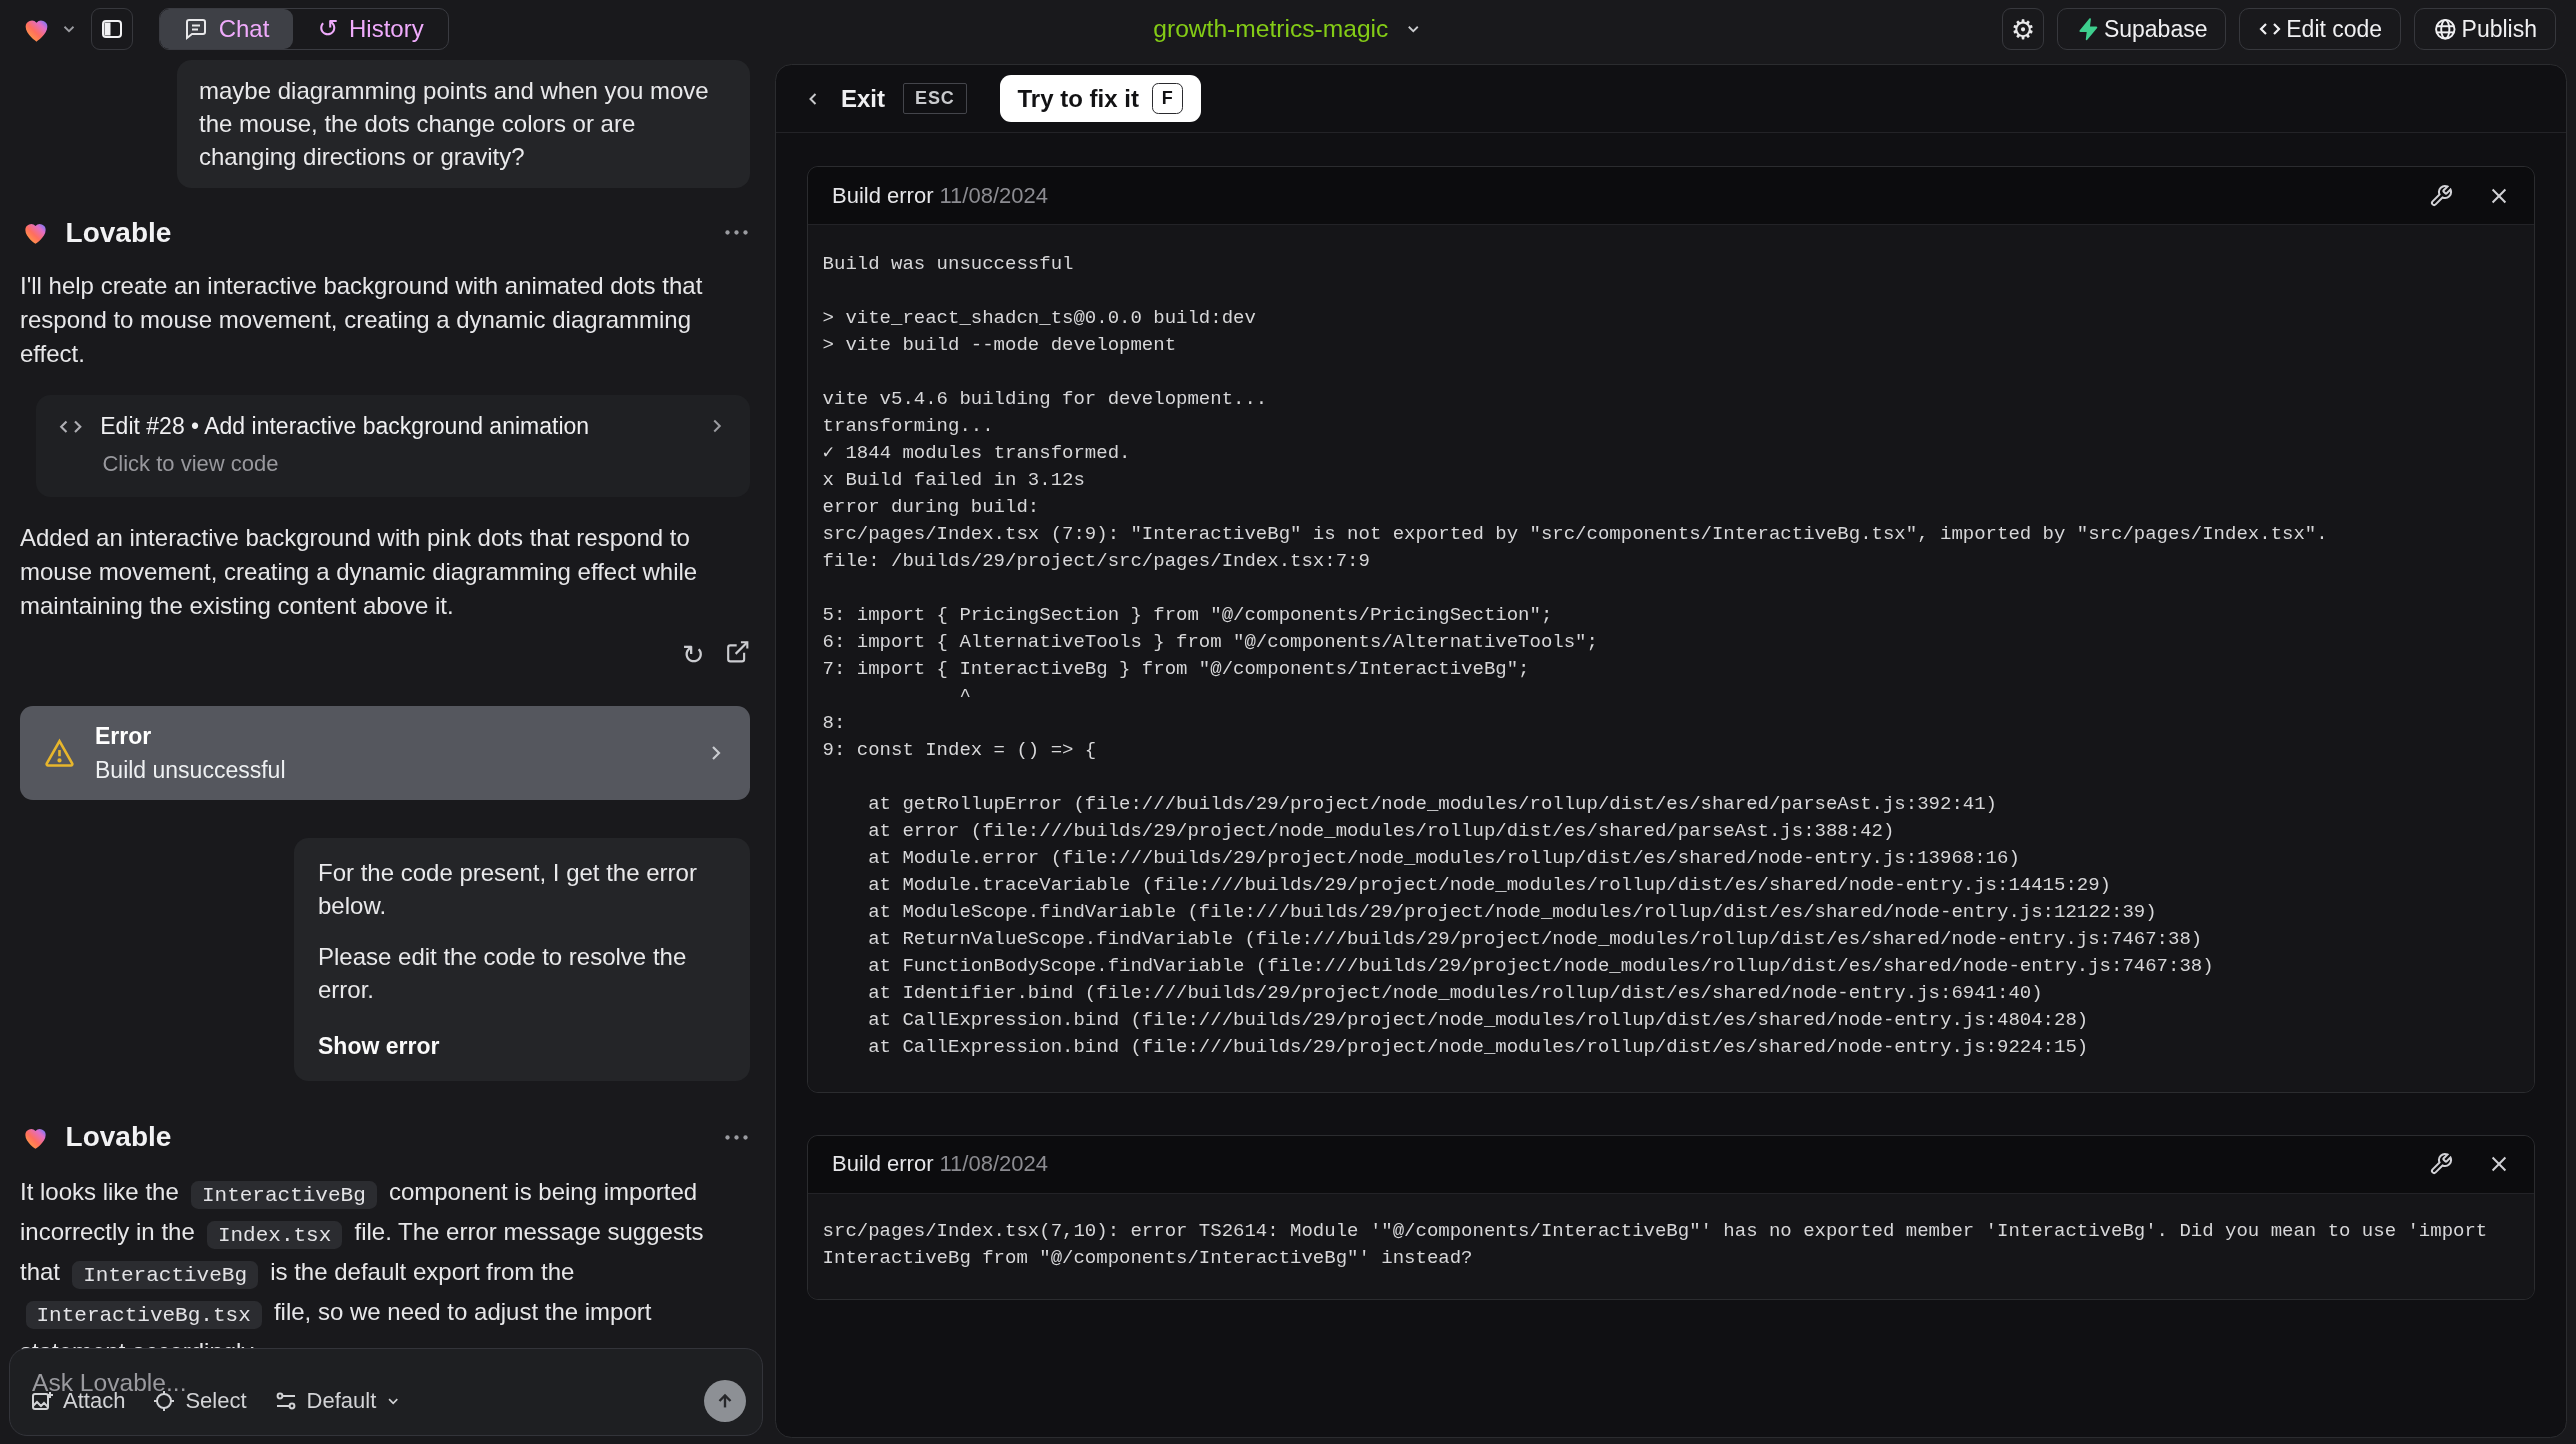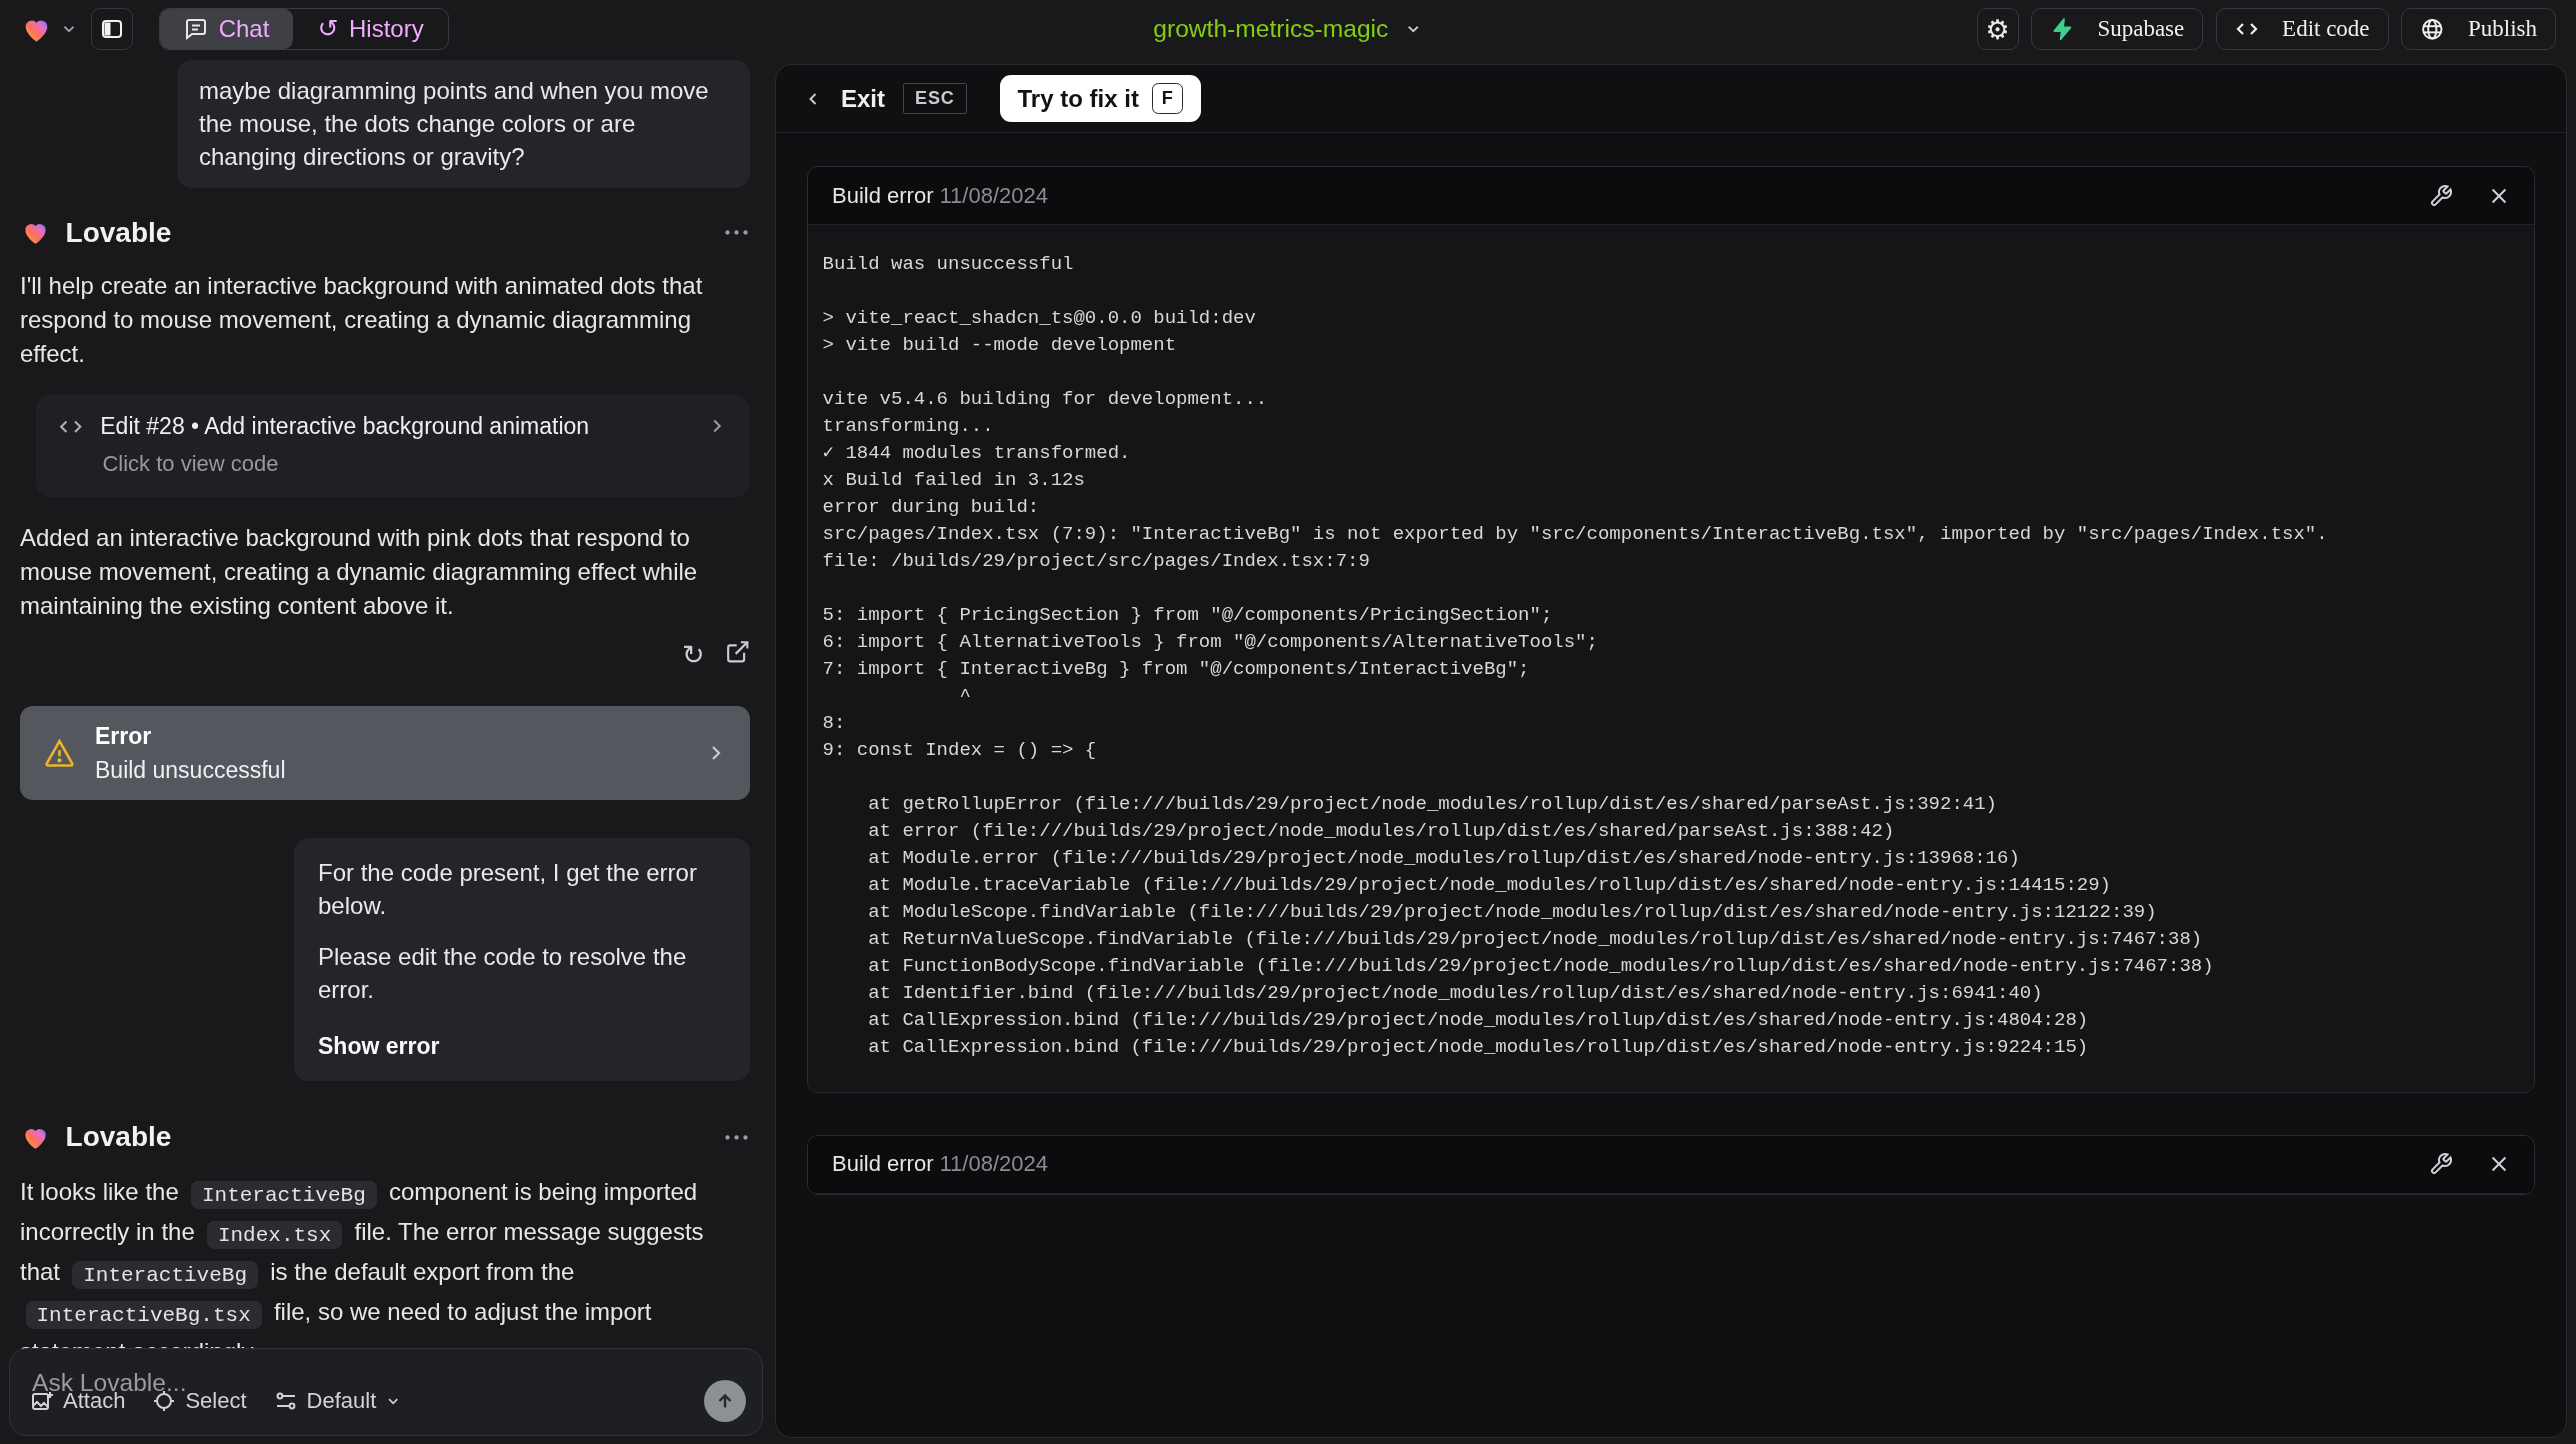--- a/index.html
+++ b/index.html
@@ -15,22 +15,22 @@
   .icon-btn { width:42px; height:42px; border:0.9px solid #37383d; border-radius:9px;
     display:flex; align-items:center; justify-content:center; background:transparent; color:#e8e8ea; }
   .tab-group { display:flex; align-items:center; border:0.9px solid #3a3b41; border-radius:10px;
     height:42px; margin-left:12.8px; overflow:hidden; }
   .tab { display:flex; align-items:center; gap:11px; padding:8px 24px; height:100%;
     font-size:24px; color:#f0abfc; }
   .tab.active { background:#3e4046; border-radius:9px; }
   .tb-center { position:absolute; left:50%; transform:translateX(-50%);
     display:flex; align-items:center; gap:16.4px; font-size:24.6px; color:#84cc16; }
   .tb-right { margin-left:auto; display:flex; align-items:center; gap:12.8px; }
-  .tb-btn { display:flex; align-items:center; gap:23px; height:42px; padding:0 18px;
-    border:0.9px solid #37383d; border-radius:10px; font-size:23px; color:#f0f0f2; background:transparent;font-family:Liberation Serif, serif; }
+  .tb-btn { display:flex; align-items:center; gap:4px; height:42px; padding:0 18px;
+    border:0.9px solid #37383d; border-radius:10px; font-size:23px; color:#f0f0f2; background:transparent; }
   .gear-glyph { font-family:"DejaVu Sans", sans-serif; font-size:27px; line-height:1; }
 
   
   .chat-col { position:absolute; top:58px; left:0; width:774px; bottom:0; overflow:hidden; }
   .chat-flow { display:flex; flex-direction:column; align-items:stretch;
     padding:1.8px 24px 182px 20px; }
   .bubble { background:#242528; border-radius:14.6px; padding:14.6px 22px;
     font-size:24px; line-height:33px; color:#e9e9eb; align-self:flex-end; }
   .bubble.b1 { max-width:573px; }
   .bubble.b2 { max-width:456px; margin-top:38px; padding:18px 24px; }
@@ -392,17 +392,21 @@
               </svg>
             </span>
             <span>
               <svg width="22" height="22" viewBox="0 0 24 24" fill="none" stroke="currentColor" stroke-width="2.2">
                 <line x1="5" y1="5" x2="19" y2="19"></line>
                   <line x1="19" y1="5" x2="5" y2="19"></line>
               </svg>
             </span>
           </span>
         </div>
+        <div class="ep-body" style="padding:24px 22px 27px 14.6px">
+          <pre class="log" style="line-height:27px">src/pages/Index.tsx(7,10): error TS2614: Module '"@/components/InteractiveBg"' has no exported member 'InteractiveBg'. Did you mean to use 'import
+InteractiveBg from "@/components/InteractiveBg"' instead?</pre>
+        </div>
       </div>
     </div>
   </div>
 </div>
 
 
 </body></html>

